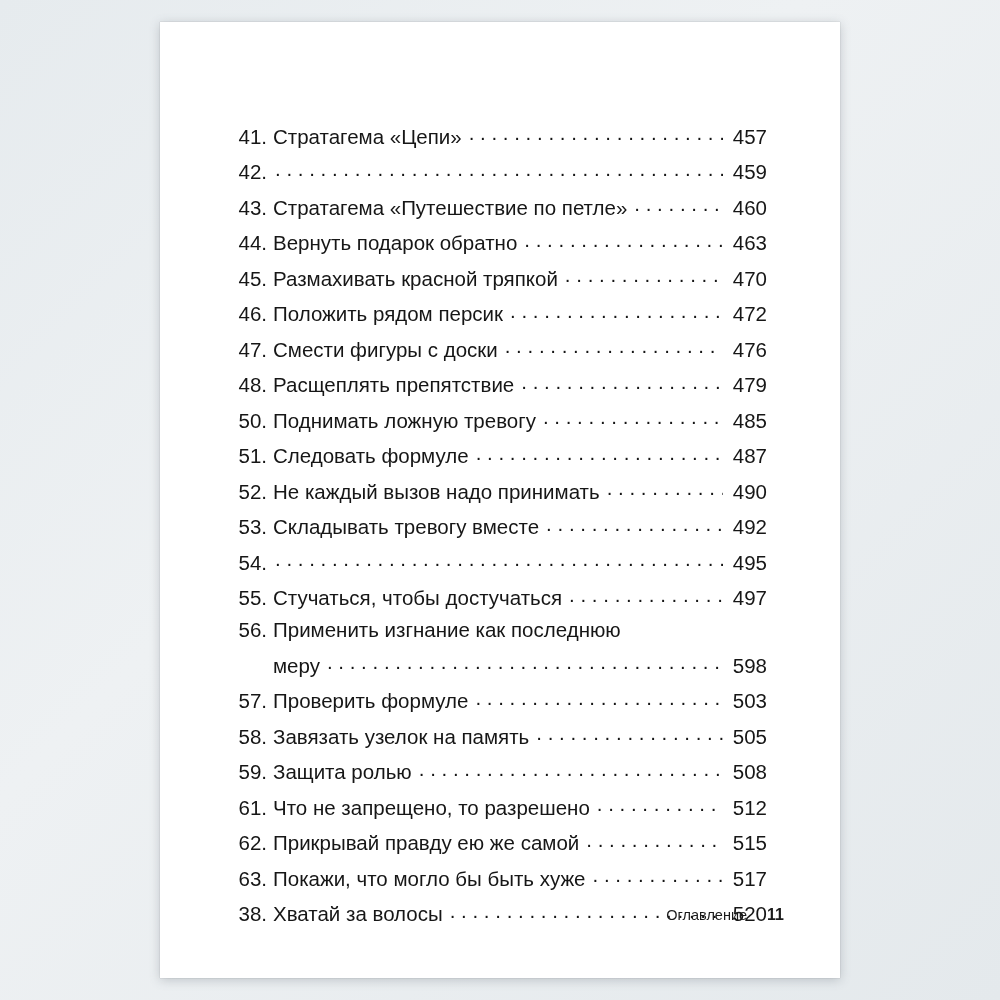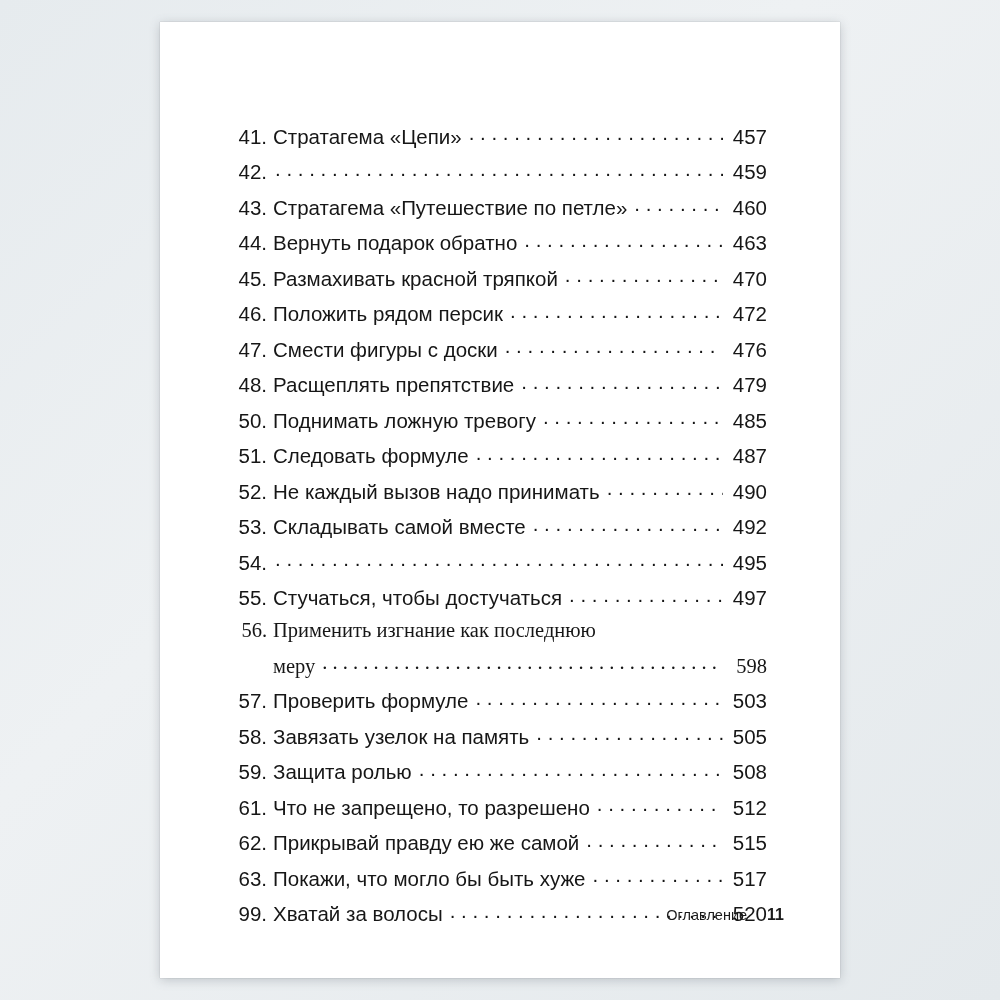--- a/index.html
+++ b/index.html
@@ -80,21 +80,20 @@
   }
   .toc-entry .page-no {
     flex: 0 0 auto;
     text-align: right;
     min-width: 42px;
   }
   
   .toc-entry.wrap {
     display: block;
     white-space: normal;
-    font-family: Liberation Serif, serif;
   }
   .toc-entry.wrap .line1 {
     display: flex;
     align-items: baseline;
   }
   .toc-entry.wrap .line2 {
     display: flex;
     align-items: baseline;
     margin-top: 11.5px;
     padding-left: 40px;
@@ -184,21 +183,21 @@
             <span class="page-no">487</span>
           </li>
           <li class="toc-entry">
             <span class="num">52.</span>
             <span class="title">Не каждый вызов надо принимать</span>
             <span class="leader"></span>
             <span class="page-no">490</span>
           </li>
           <li class="toc-entry">
             <span class="num">53.</span>
-            <span class="title">Складывать самой вместе</span>
+            <span class="title">Складывать тревогу вместе</span>
             <span class="leader"></span>
             <span class="page-no">492</span>
           </li>
           <li class="toc-entry">
             <span class="num">54.</span>
             <span class="leader"></span>
             <span class="page-no">495</span>
           </li>
           <li class="toc-entry">
             <span class="num">55.</span>
@@ -247,21 +246,21 @@
             <span class="leader"></span>
             <span class="page-no">515</span>
           </li>
           <li class="toc-entry">
             <span class="num">63.</span>
             <span class="title">Покажи, что могло бы быть хуже</span>
             <span class="leader"></span>
             <span class="page-no">517</span>
           </li>
           <li class="toc-entry">
-            <span class="num">99.</span>
+            <span class="num">38.</span>
             <span class="title">Хватай за волосы</span>
             <span class="leader"></span>
             <span class="page-no">520</span>
           </li>
         </ul>
       <div class="footer">
         <span>Оглавление</span>
         <span class="folio">11</span>
       </div>
     </div>

